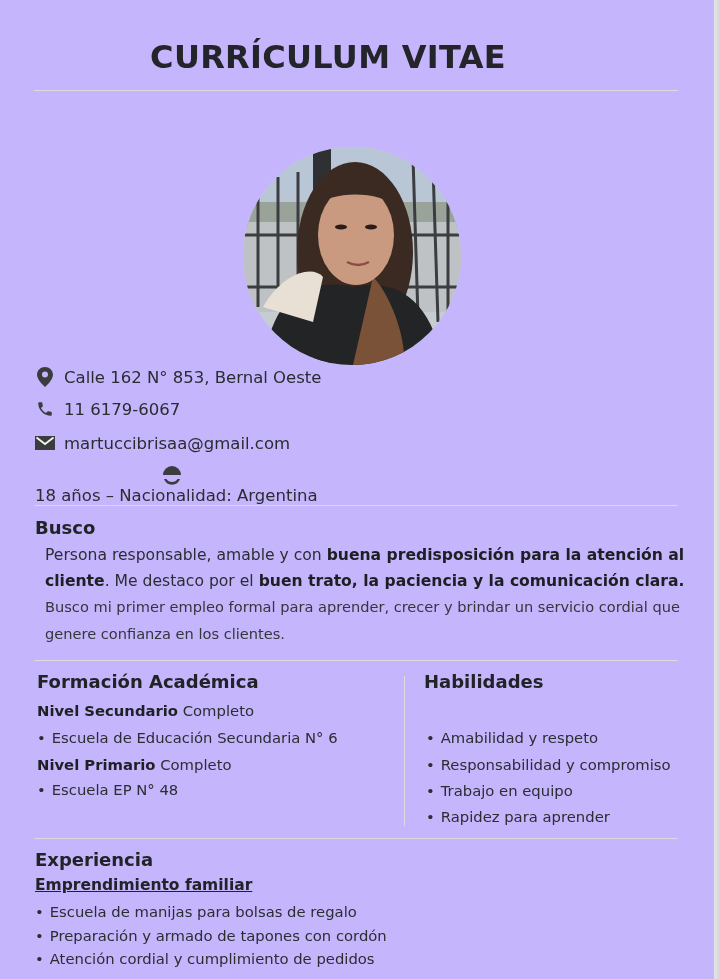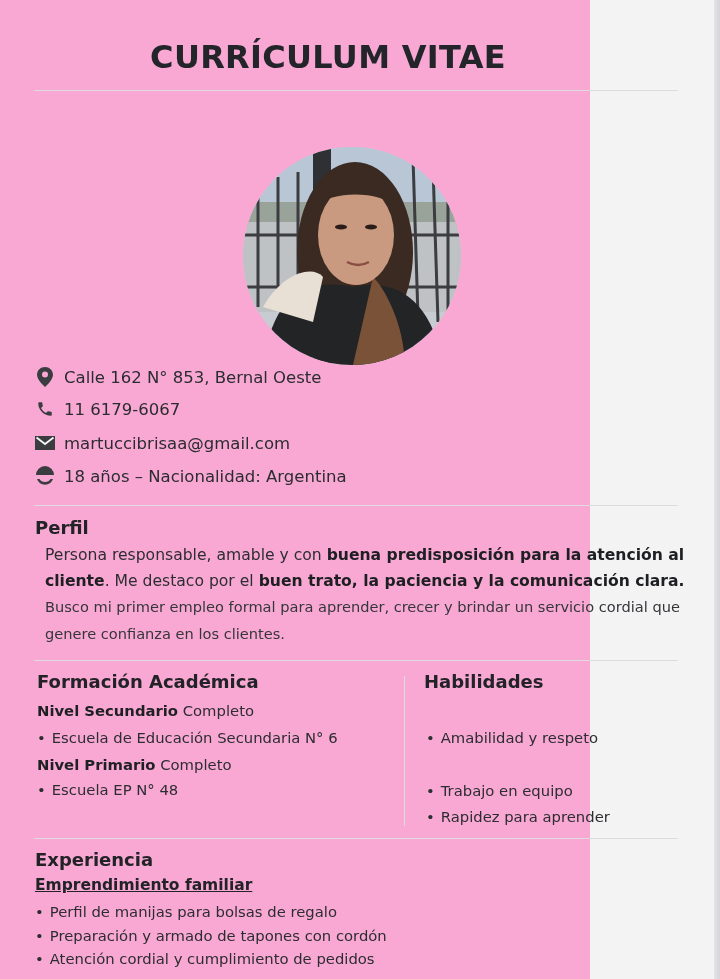--- a/index.html
+++ b/index.html
@@ -4,22 +4,22 @@
   <style>
     html, body { margin: 0; padding: 0; }
     body {
       width: 720px; height: 979px; overflow: hidden;
       background: #f3f3f4;
       font-family: "DejaVu Sans", sans-serif;
       color: #222326;
       position: relative;
     }
     .page {
-      position: absolute; left: 0; top: 0; width: 590px; height: 979px;
-      background: #f9a8d4;
+      position: absolute; left: 0; top: 0; width: 714px; height: 979px;
+      background: #c4b5fd;
     }
     .edge {
       position: absolute; right: 0; top: 0; width: 6px; height: 979px;
       background: linear-gradient(to right, #e4e4e6, #d6d6d8);
     }
     .title {
       position: absolute; left: 0; width: 656px; top: 38px;
       text-align: center; font-weight: bold; font-size: 32px;
       letter-spacing: 0.3px; color: #23252a;
     }
@@ -126,33 +126,33 @@
   <div class="contact-row" style="top:433px;">
     <span class="ic">
       <svg width="20" height="14" viewBox="0 0 20 14">
           <rect width="20" height="14" fill="#3a3c40"></rect>
           <path d="M1.5 1.5 L10 8 L18.5 1.5" stroke="#f5f5f6" stroke-width="1.8" fill="none"></path>
         </svg>
     </span>
     <span>martuccibrisaa@gmail.com</span>
   </div>
 
-  <div class="contact-row" style="top:466px;">
+  <div class="contact-row" style="top:466px;flex-direction:column;">
     <span class="ic">
       <svg width="20" height="20" viewBox="0 0 20 20">
           <path d="M1 9 A9 9 0 0 1 19 9 Z" fill="#3a3c40"></path>
           <path d="M2 13 A8.5 8.5 0 0 0 18 13 L15.5 13 A6 5 0 0 1 4.5 13 Z" fill="#3a3c40"></path>
         </svg>
     </span>
     <span>18 años – Nacionalidad: Argentina</span>
   </div>
 
   <div class="hr" style="left:34px; top:505px; width:644px;"></div>
 
-  <div class="section-h" style="left:35px; top:517px;">Perfil</div>
+  <div class="section-h" style="left:35px; top:517px;">Busco</div>
   <div class="perfil-text">
     <span>Persona responsable, amable y con </span><span class="b">buena predisposición para la atención al cliente</span><span>. Me destaco por el </span><span class="b">buen trato, la paciencia</span><span class="b"> y la </span><span class="b">comunicación clara</span><span class="b">.</span><br>
     <span class="light">Busco mi primer empleo formal para aprender, crecer y brindar un servicio cordial que genere confianza en los clientes.</span>
   </div>
 
   <div class="hr" style="left:34px; top:660px; width:644px;"></div>
 
   <div class="section-h" style="left:37px; top:671px;">Formación Académica</div>
   <div class="line" style="left:37px; top:702px;">
     <b>Nivel Secundario</b> <span>Completo</span>
@@ -160,25 +160,26 @@
   <div class="line bullet" style="left:37px; top:729px;">Escuela de Educación Secundaria N° 6</div>
   <div class="line" style="left:37px; top:756px;">
     <b>Nivel Primario</b> <span>Completo</span>
   </div>
   <div class="line bullet" style="left:37px; top:781px;text-align:right;">Escuela EP N° 48</div>
 
   <div class="vline"></div>
 
   <div class="section-h" style="left:424px; top:671px;">Habilidades</div>
   <div class="line bullet" style="left:426px; top:729px;">Amabilidad y respeto</div>
+  <div class="line bullet" style="left:426px; top:756px;">Responsabilidad y compromiso</div>
   <div class="line bullet" style="left:426px; top:782px;">Trabajo en equipo</div>
   <div class="line bullet" style="left:426px; top:808px;">Rapidez para aprender</div>
 
   <div class="hr" style="left:34px; top:838px; width:644px;"></div>
 
   <div class="section-h" style="left:35px; top:849px;">Experiencia</div>
   <div class="sub-h" style="left:35px; top:876px;text-decoration:underline;">Emprendimiento familiar</div>
-  <div class="line bullet" style="left:35px; top:903px;">Perfil de manijas para bolsas de regalo</div>
+  <div class="line bullet" style="left:35px; top:903px;">Escuela de manijas para bolsas de regalo</div>
   <div class="line bullet" style="left:35px; top:927px;">Preparación y armado de tapones con cordón</div>
   <div class="line bullet" style="left:35px; top:950px;">Atención cordial y cumplimiento de pedidos</div>
 
 </div>
 <div class="edge"></div>
 
 </body></html>

